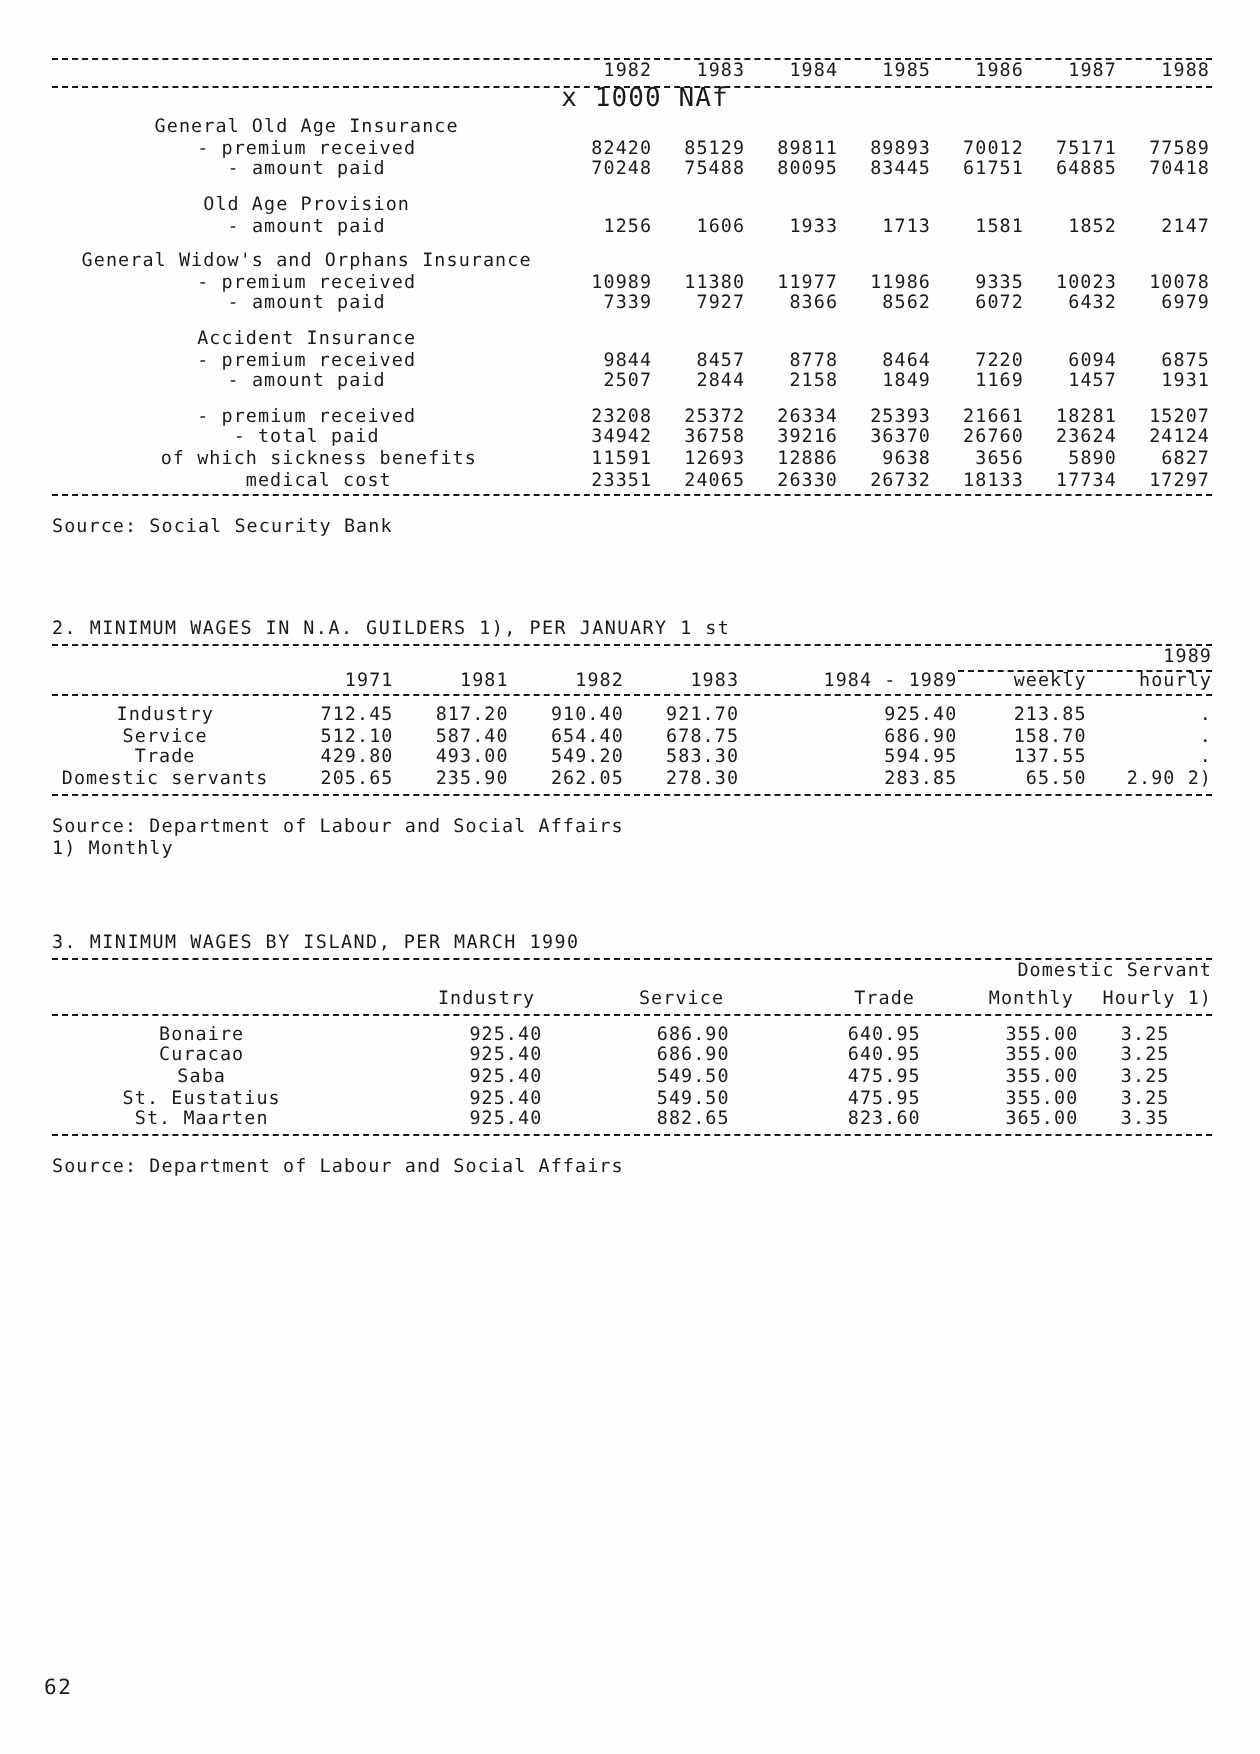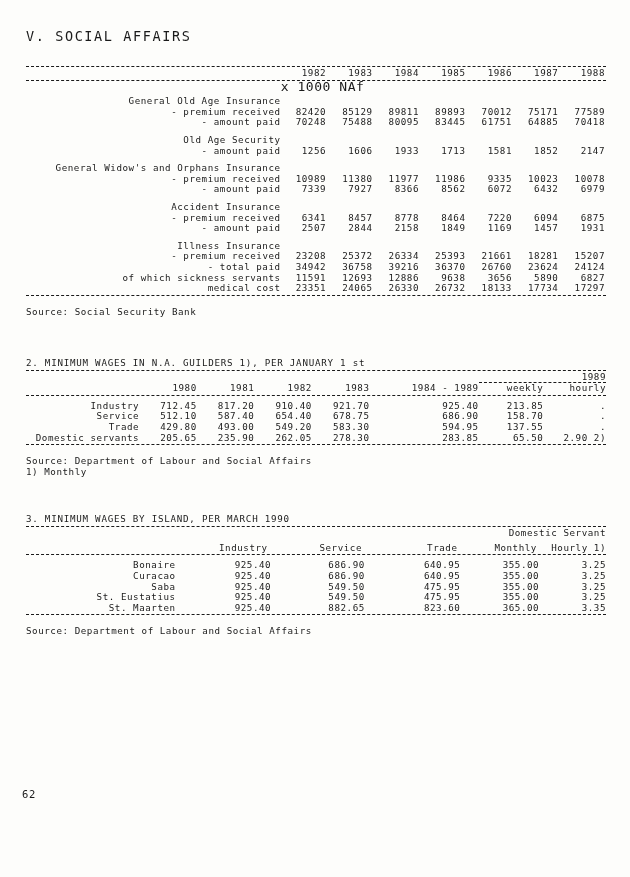--- a/index.html
+++ b/index.html
@@ -62,21 +62,21 @@
     width: 100%;
   }
   table.mono td, table.mono th {
     padding: 0;
     font-weight: normal;
     white-space: pre;
     vertical-align: bottom;
   }
   .num { text-align: right; }
   .ctr { text-align: right; }
-  .lbl { text-align: right; }
+  .lbl { text-align: center; }
 
   .spacer-row td { height: 7px; line-height: 7px; font-size: 1px; }
   .halfspacer-row td { height: 4px; line-height: 4px; font-size: 1px; }
 
   .source {
     font-size: 9.2px;
     letter-spacing: 0.55px;
     line-height: 11px;
     white-space: pre;
     margin: 0;
@@ -109,32 +109,31 @@
   .t3 col.c-label { width: 155px; }
   .t3 col.c-ind   { width: 100px; }
   .t3 col.c-srv   { width: 98px;  }
   .t3 col.c-trd   { width: 100px; }
   .t3 col.c-mon   { width: 82px;  }
   .t3 col.c-hrl   { width: 70px;  }
 
   .page-number {
     position: absolute;
     left: 22px;
-    top: 788px;
+    top: 838px;
     font-size: 10.5px;
     letter-spacing: 0.8px;
   }
 </style>
 </head>
 <body>
 
 <div class="page">
   <div class="content">
 
-    <h1 class="chapter-title">V. SOCIAL AFFAIRS</h1>
 
     <div class="block">
       <div class="rule"></div>
 
       <table class="mono t1">
         <colgroup>
           <col class="c-label">
             <col class="c-yr">
             <col class="c-yr">
             <col class="c-yr">
@@ -200,21 +199,21 @@
           <td class="num yr">83445</td>
           <td class="num yr">61751</td>
           <td class="num yr">64885</td>
           <td class="num yr">70418</td>
         </tr>
         <tr class="spacer-row">
               <td colspan="8"></td>
             </tr>
 
         <tr>
-          <td class="lbl">Old Age Security</td>
+          <td class="lbl">Old Age Provision</td>
           <td colspan="7"></td>
         </tr>
         <tr>
           <td class="lbl">- amount paid</td>
           <td class="num yr">1256</td>
           <td class="num yr">1606</td>
           <td class="num yr">1933</td>
           <td class="num yr">1713</td>
           <td class="num yr">1581</td>
           <td class="num yr">1852</td>
@@ -251,21 +250,21 @@
         <tr class="spacer-row">
               <td colspan="8"></td>
             </tr>
 
         <tr>
           <td class="lbl">Accident Insurance</td>
           <td colspan="7"></td>
         </tr>
         <tr>
           <td class="lbl">- premium received</td>
-          <td class="num yr">6341</td>
+          <td class="num yr">9844</td>
           <td class="num yr">8457</td>
           <td class="num yr">8778</td>
           <td class="num yr">8464</td>
           <td class="num yr">7220</td>
           <td class="num yr">6094</td>
           <td class="num yr">6875</td>
         </tr>
         <tr>
           <td class="lbl">- amount paid</td>
           <td class="num yr">2507</td>
@@ -274,45 +273,41 @@
           <td class="num yr">1849</td>
           <td class="num yr">1169</td>
           <td class="num yr">1457</td>
           <td class="num yr">1931</td>
         </tr>
         <tr class="spacer-row">
               <td colspan="8"></td>
             </tr>
 
         <tr>
-          <td class="lbl">Illness Insurance</td>
-          <td colspan="7"></td>
-        </tr>
-        <tr>
           <td class="lbl">- premium received</td>
           <td class="num yr">23208</td>
           <td class="num yr">25372</td>
           <td class="num yr">26334</td>
           <td class="num yr">25393</td>
           <td class="num yr">21661</td>
           <td class="num yr">18281</td>
           <td class="num yr">15207</td>
         </tr>
         <tr>
           <td class="lbl">- total paid</td>
           <td class="num yr">34942</td>
           <td class="num yr">36758</td>
           <td class="num yr">39216</td>
           <td class="num yr">36370</td>
           <td class="num yr">26760</td>
           <td class="num yr">23624</td>
           <td class="num yr">24124</td>
         </tr>
         <tr>
-          <td class="lbl">  of which sickness servants</td>
+          <td class="lbl">  of which sickness benefits</td>
           <td class="num yr">11591</td>
           <td class="num yr">12693</td>
           <td class="num yr">12886</td>
           <td class="num yr">9638</td>
           <td class="num yr">3656</td>
           <td class="num yr">5890</td>
           <td class="num yr">6827</td>
         </tr>
         <tr>
           <td class="lbl">  medical cost</td>
@@ -353,21 +348,21 @@
             <tr>
           <td colspan="6"></td>
           <td colspan="2" class="ctr">1989</td>
         </tr>
         <tr>
           <td colspan="6"></td>
           <td colspan="2"><div class="rule-seg"></div></td>
         </tr>
         <tr>
           <td class="lbl"></td>
-          <td class="num">1980</td>
+          <td class="num">1971</td>
           <td class="num">1981</td>
           <td class="num">1982</td>
           <td class="num">1983</td>
           <td class="ctr">1984 - 1989</td>
           <td class="ctr">weekly</td>
           <td class="ctr">hourly</td>
         </tr>
       </tbody>
         </table>
       <div class="rule"></div>

